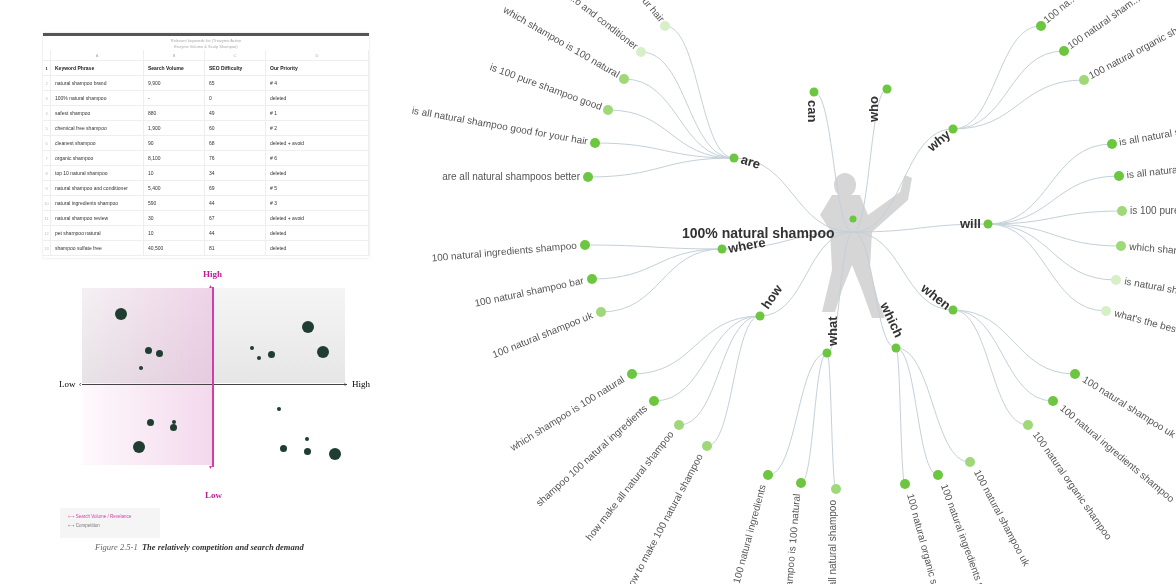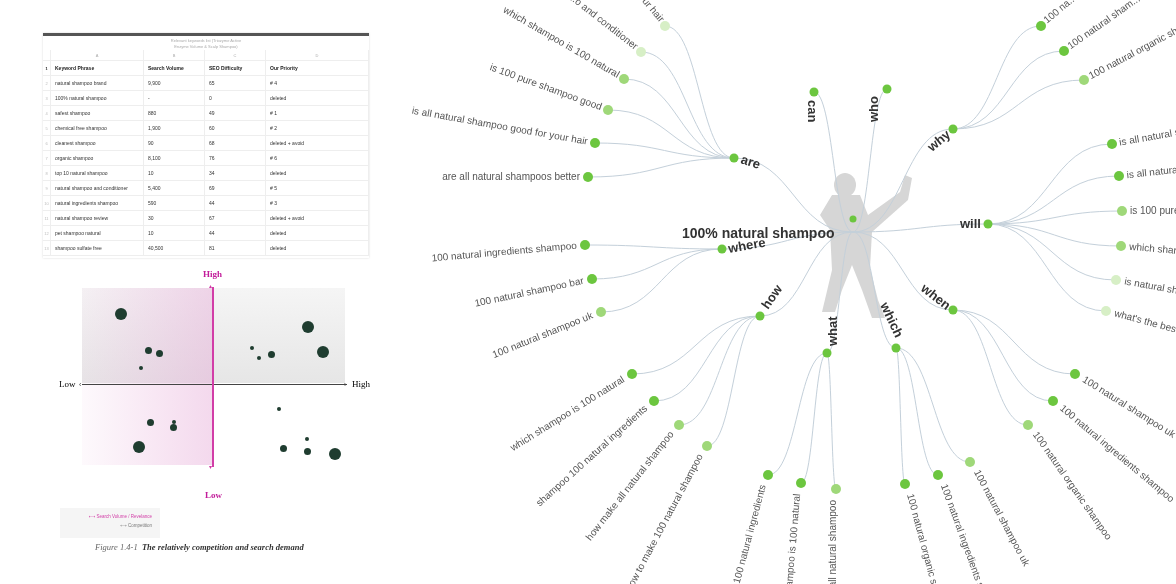--- a/index.html
+++ b/index.html
@@ -7,21 +7,21 @@
   
   .sheet { position:absolute; left:43px; top:33px; width:326px; height:222px; border-top:3px solid #555; background:#fff; box-shadow:0 0 2px rgba(0,0,0,0.15); font-size:5px; color:#333; }
   .sheet-title { text-align:center; color:#aaa; font-size:4px; line-height:6px; padding-top:2px; }
   .sheet table { border-collapse:collapse; width:100%; table-layout:fixed; }
   .sheet td { border-bottom:1px solid #eee; border-right:1px solid #eee; height:14px; padding:0 4px; white-space:nowrap; overflow:hidden; }
   .sheet tr.letters td { height:10px; color:#aaa; text-align:center; font-size:4px; }
   .sheet td.rn { width:7px; color:#bbb; text-align:center; font-size:4px; padding:0; }
   .sheet tr.head td { font-weight:bold; color:#222; }
   .c1 { width:84px; } .c2 { width:52px; } .c3 { width:52px; }
   
-  .quad { position:absolute; left:55px; top:265px; width:320px; height:285px;text-align:right; }
+  .quad { position:absolute; left:55px; top:265px; width:320px; height:285px; }
   .quad .bg-top { position:absolute; left:27px; top:23px; width:263px; height:95px; background:linear-gradient(180deg,#f5f5f5,#e6e6e6); }
   .quad .bg-pink { position:absolute; left:27px; top:23px; width:131px; height:177px; background:linear-gradient(90deg,rgba(240,200,230,0.1),rgba(230,170,215,0.45)); }
   .axis-h { position:absolute; left:27px; top:119px; width:265px; height:1px; background:#444; }
   .axis-v { position:absolute; left:157px; top:22px; width:1.5px; height:180px; background:#d23da7; }
   .lbl { position:absolute; font-family:"Liberation Serif", serif; font-size:9px; }
   .lbl.pink { color:#c21b9a; font-weight:bold; }
   .dot { position:absolute; border-radius:50%; background:#1f3d30; }
   .legend { position:absolute; left:5px; top:243px; width:100px; height:30px; background:#f5f5f5; font-size:4.5px; color:#777; padding:4px 8px; box-sizing:border-box; line-height:9px; }
   .legend .pink { color:#d23da7; }
   .caption { position:absolute; left:40px; top:277px; font-family:"Liberation Serif", serif; font-size:8.5px; color:#333; white-space:nowrap; }
@@ -175,21 +175,21 @@
   <div class="dot" style="left:225px;top:180px;width:7px;height:7px;"></div>
   <div class="dot" style="left:249px;top:183px;width:7px;height:7px;"></div>
   <div class="dot" style="left:274px;top:183px;width:12px;height:12px;"></div>
 
   <div class="legend">
     <div><span class="pink">⟷</span> <span class="pink">Search Volume / Revelance</span></div>
     <div><span>⟷</span> <span>Competition</span></div>
   </div>
 </div>
 <div class="caption" style="left:95px;top:542px;">
-  <span class="fig">Figure  1.4-1</span>&nbsp;&nbsp;<b>The relatively competition and search demand</b>
+  <span class="fig">Figure  2.5-1</span>&nbsp;&nbsp;<b>The relatively competition and search demand</b>
 </div>
 
 <div class="mind">
   <svg width="776" height="584" viewBox="400 0 776 584" xmlns="http://www.w3.org/2000/svg" font-family="Liberation Sans, sans-serif">
 
     <g fill="#cfcfcf" opacity="0.85">
       <ellipse cx="845" cy="185" rx="11" ry="12"></ellipse>
       <path d="M832 195 L860 195 L868 215 L900 192 L905 175 L912 178 L908 200 L872 232 L870 268 L878 300 L885 318 L872 318 L862 290 L852 265 L842 290 L835 312 L822 312 L832 270 L830 230 L820 215 Z"></path>
     </g>
     <g id="links" stroke="#c4d0da" stroke-width="1" fill="none">

